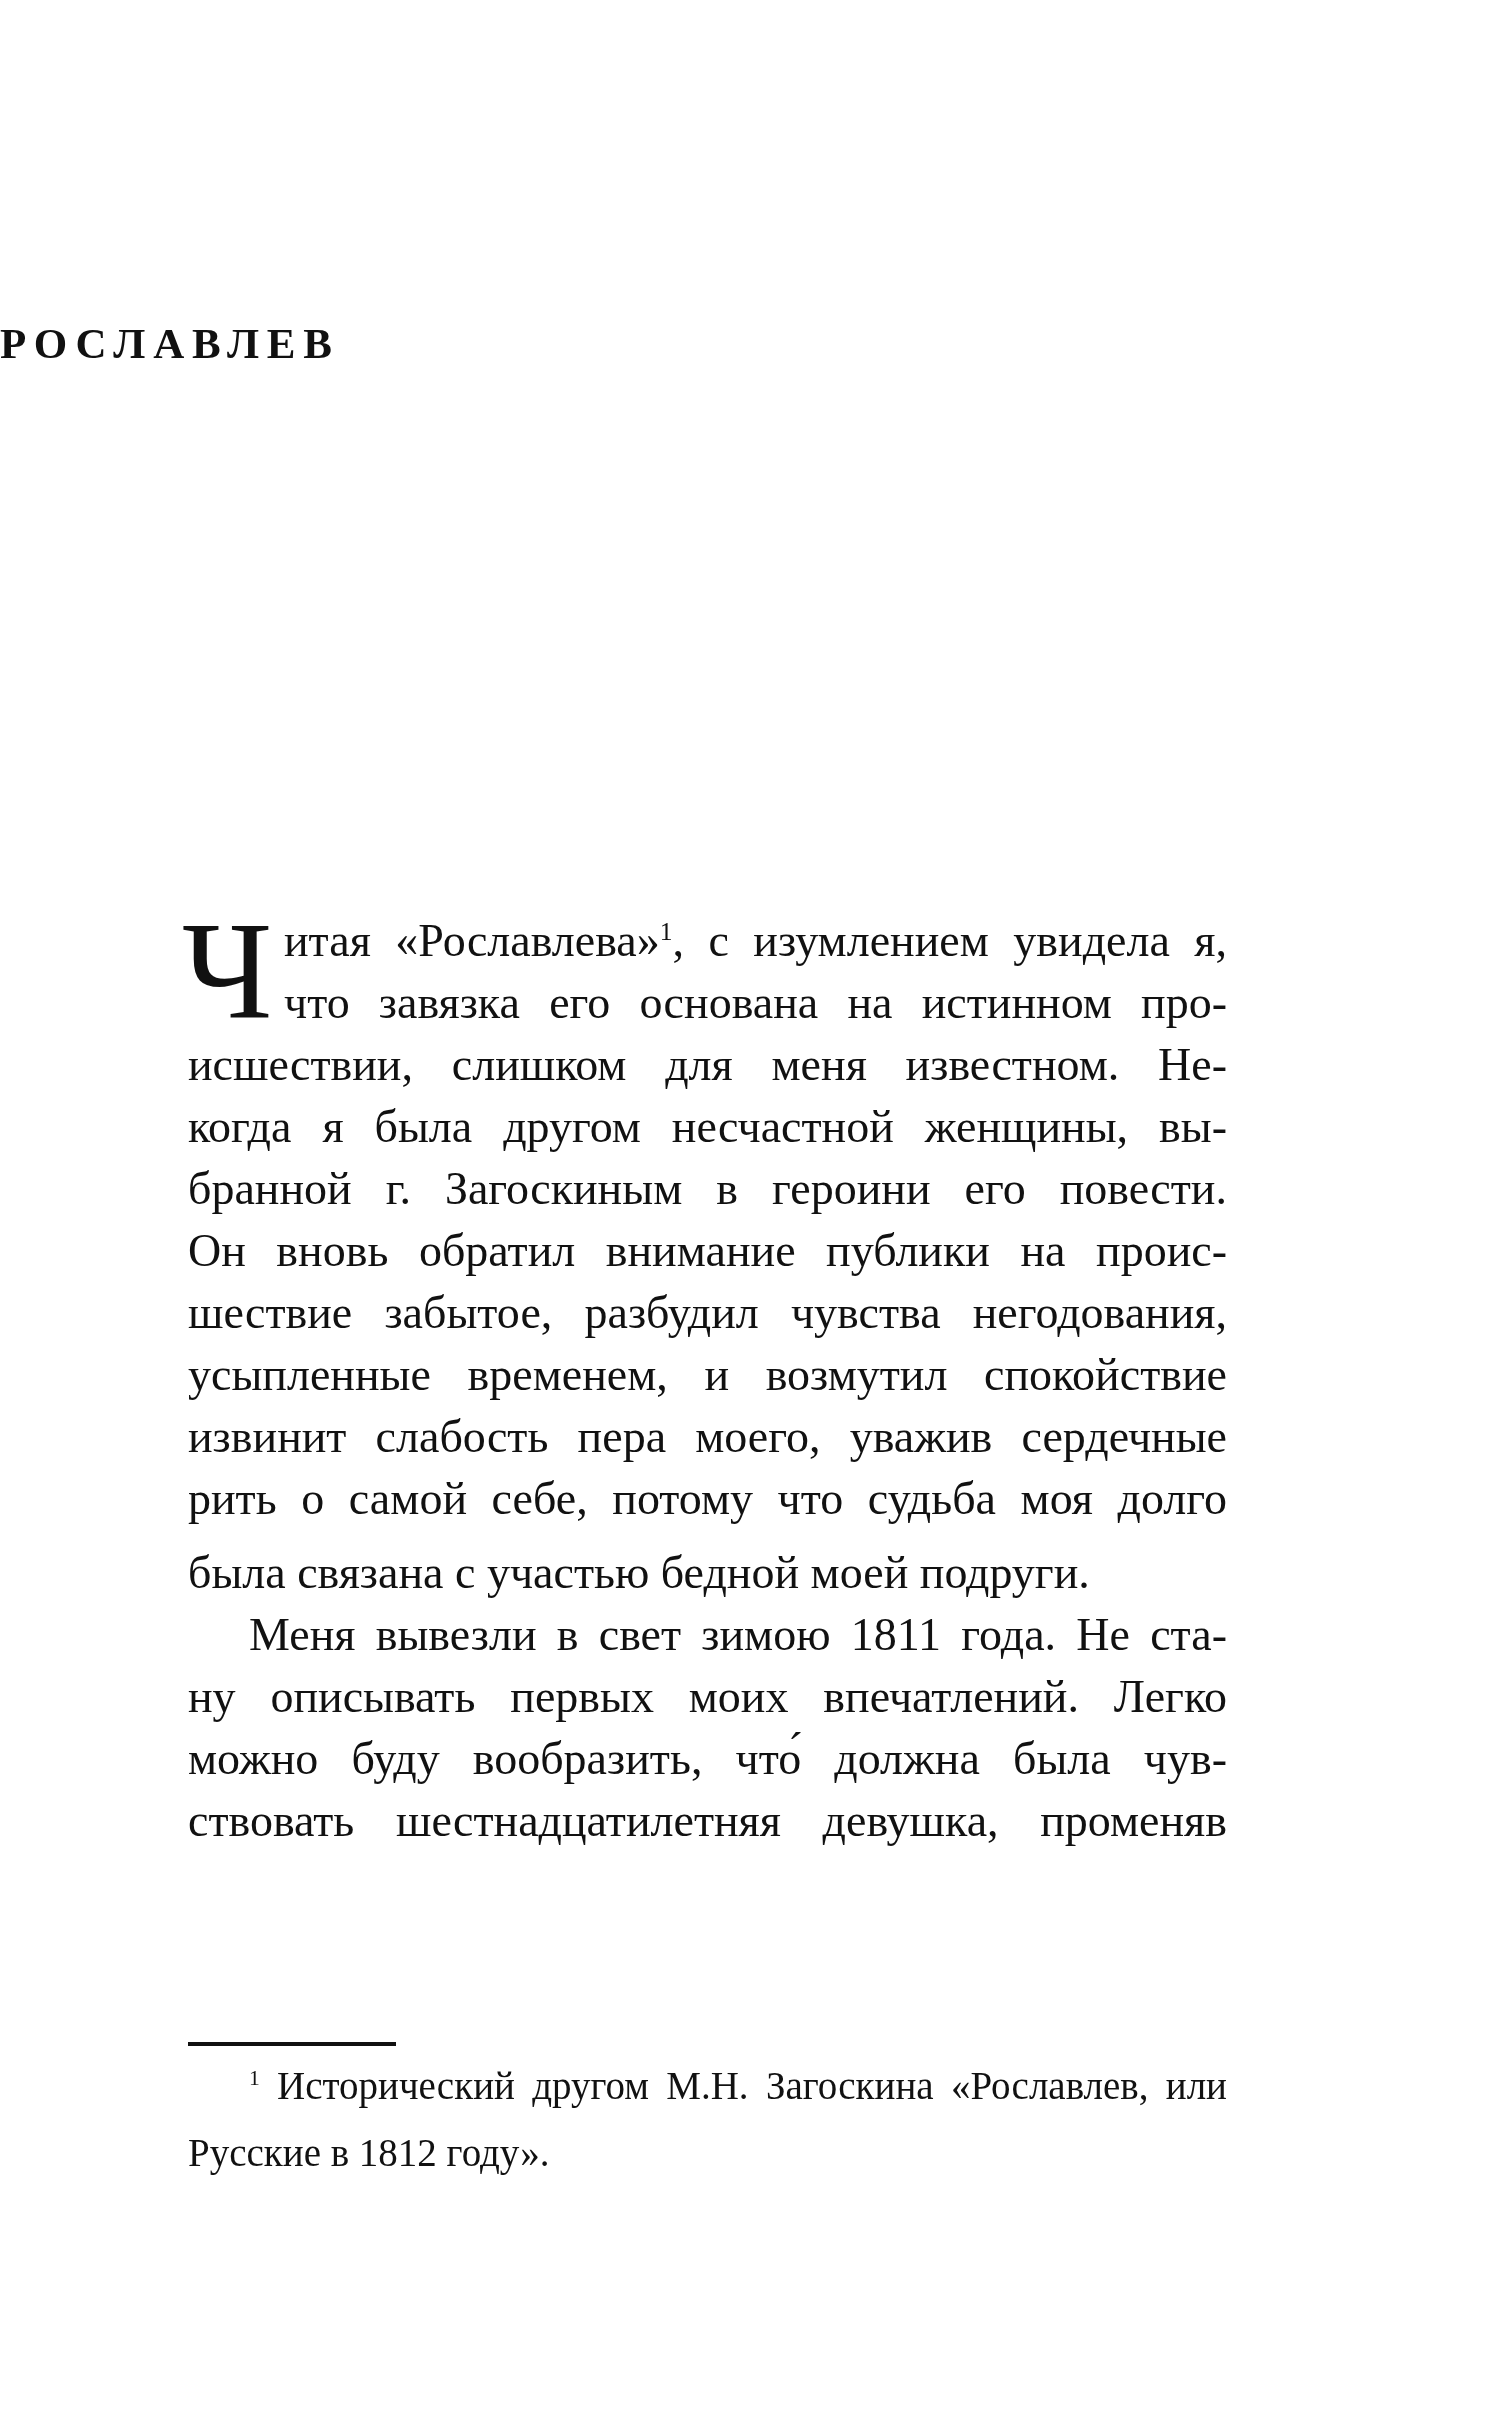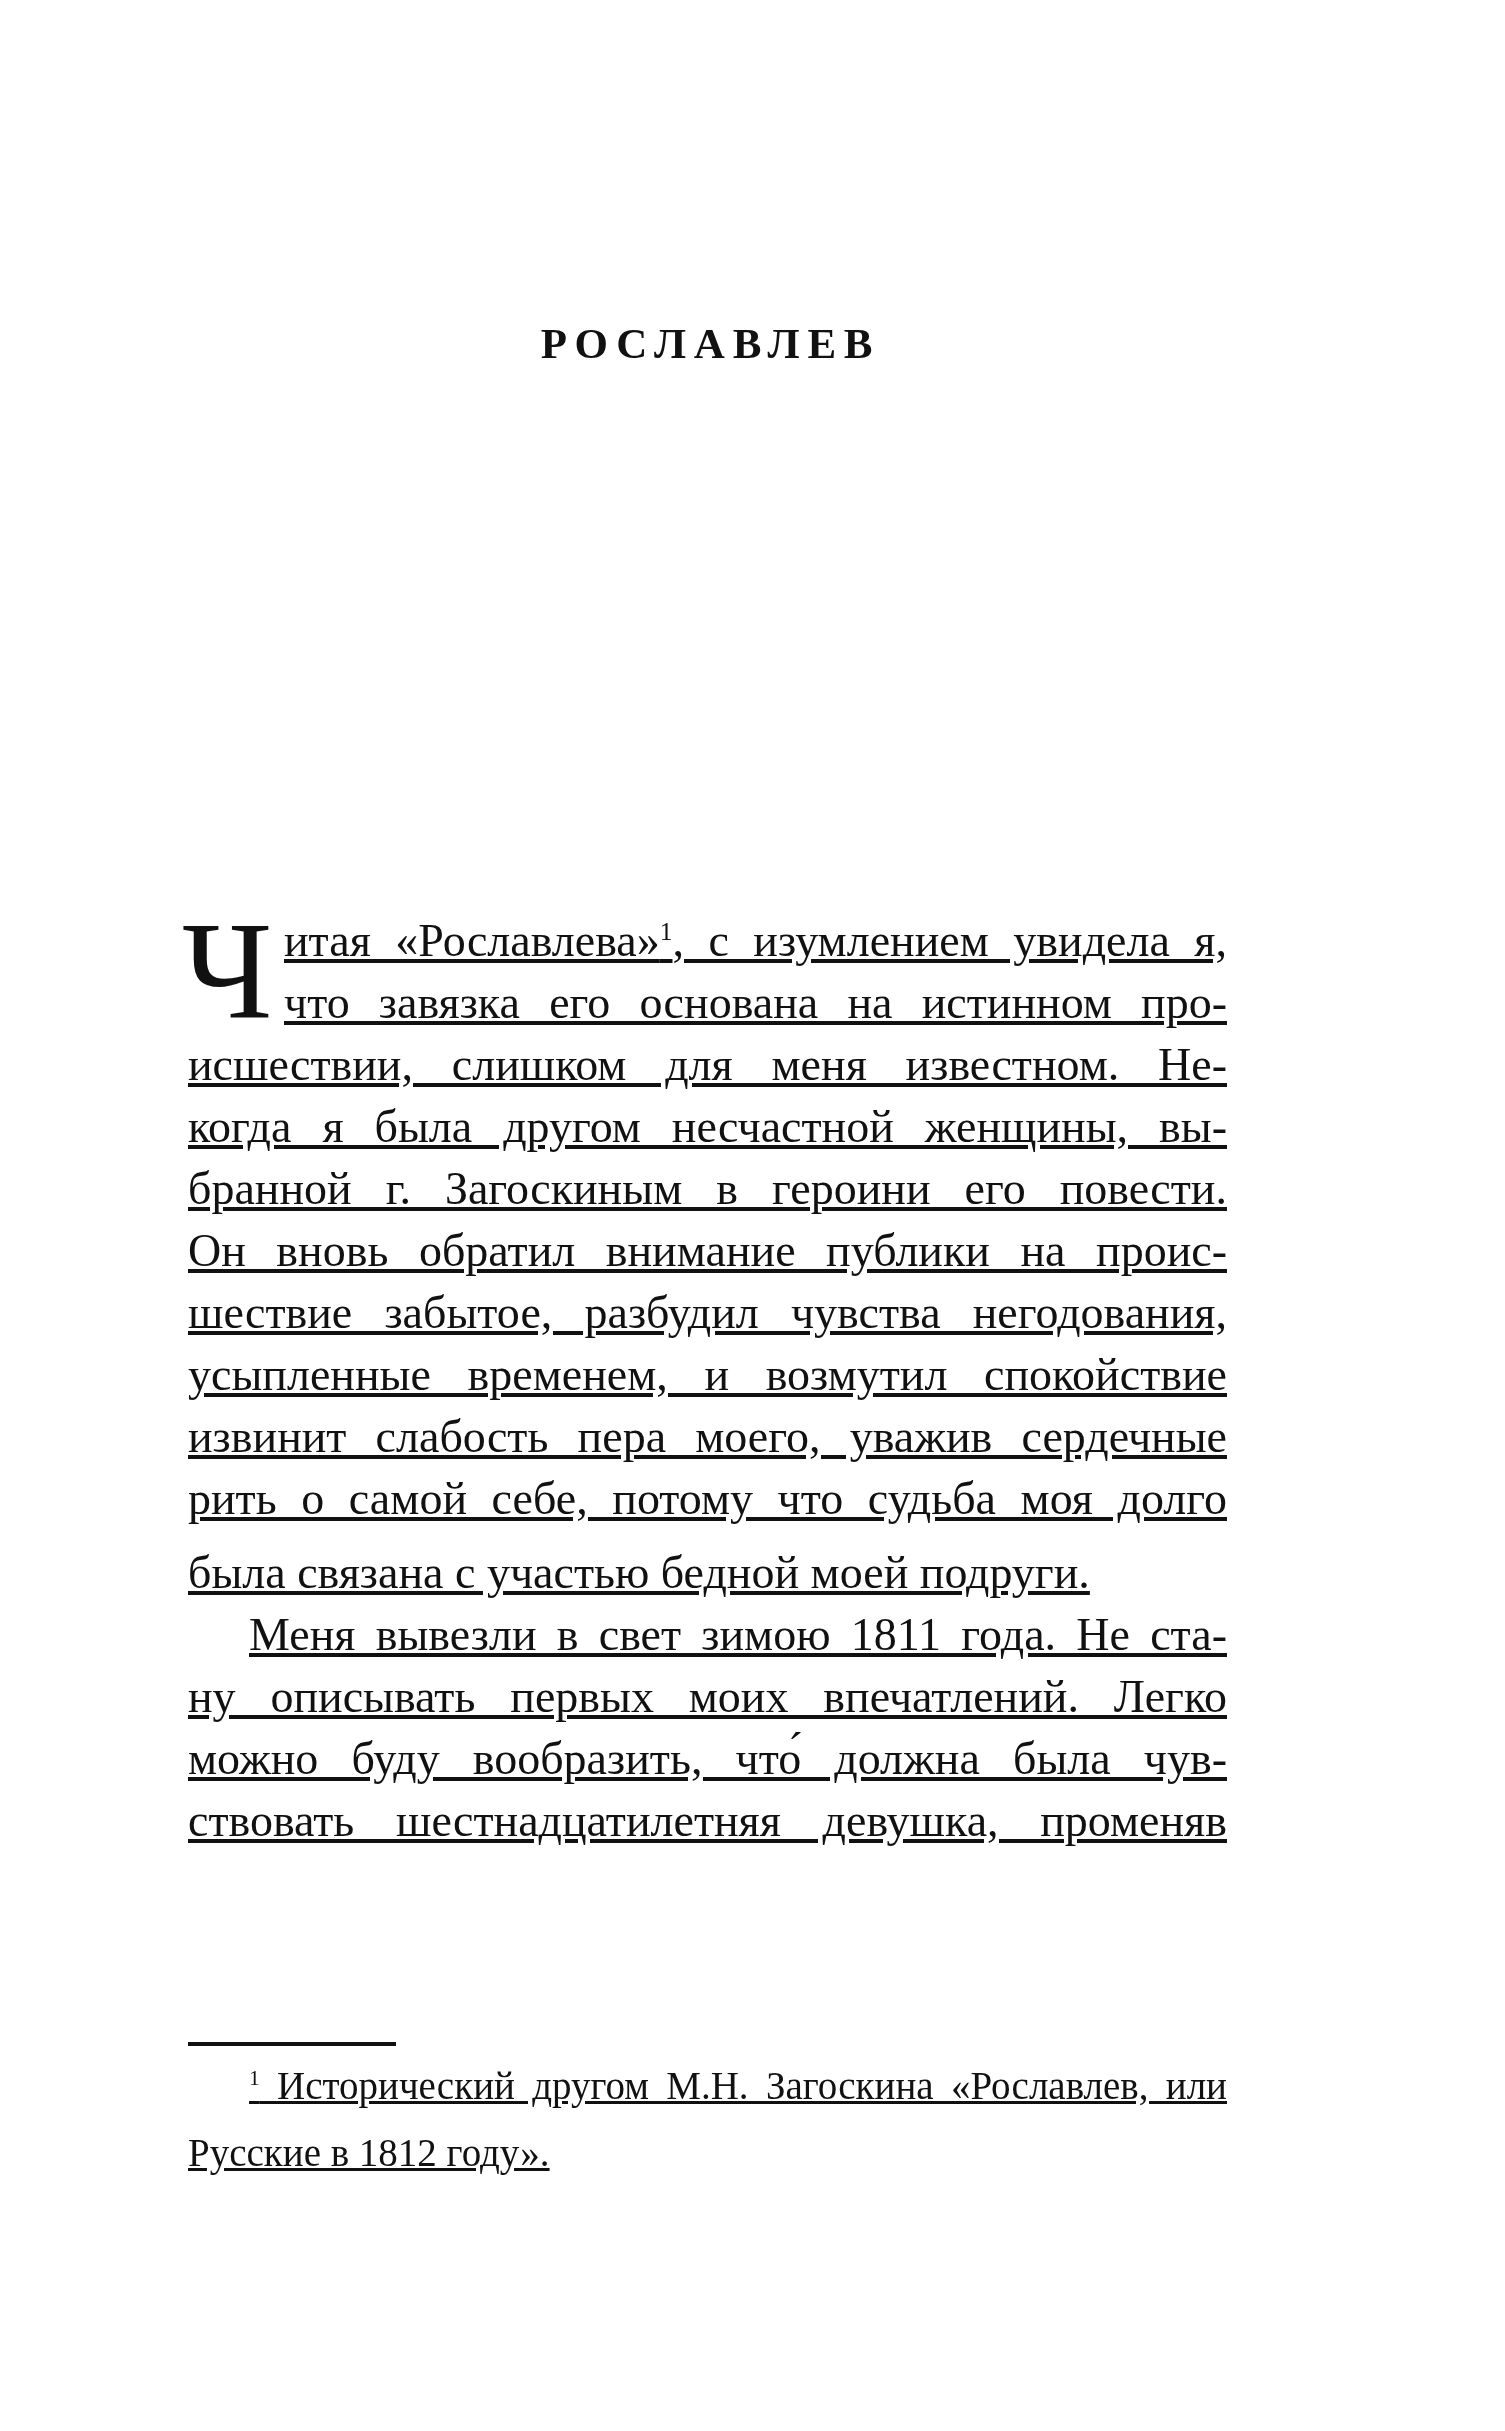--- a/index.html
+++ b/index.html
@@ -1,22 +1,22 @@
 <!DOCTYPE html>
 <html><head>
   <meta charset="utf-8">
   <style>
     html, body { margin: 0; padding: 0; background: #ffffff; }
     body { width: 1506px; height: 2432px; position: relative; overflow: hidden;
            font-family: "Liberation Serif", "DejaVu Serif", serif; color: #111111; }
-    .title { position: absolute; top: 319px; left: 0; width: 1421px; text-align: center;
+    .title { position: absolute; top: 319px; left: 0; width: 1421px; text-align: left;
              font-weight: bold; font-size: 43px; letter-spacing: 7.8px; }
     .body-text { position: absolute; left: 188px; top: 910px; width: 1039px;
                  font-size: 46px; line-height: 62px; }
-    .line { display: block; white-space: nowrap; text-align: justify; text-align-last: justify; height: 62px; text-decoration: underline; }
+    .line { display: block; white-space: nowrap; text-align: justify; text-align-last: justify; height: 62px; }
     .line.last { text-align-last: left; margin-top: 12px; }
     .line.indent { padding-left: 61px; }
     .line.dropcap-line { padding-left: 96px; }
     .dropcap { position: absolute; left: -5.9px; top: 2px; font-size: 139px; line-height: 118px; }
     sup { font-size: 25.5px; line-height: 0; vertical-align: super; }
     .fn-rule { position: absolute; left: 188px; top: 2042px; width: 208px; height: 3.9px; background: #111; }
     .footnote { position: absolute; left: 188px; top: 2058px; width: 1039px; font-size: 39px; line-height: 55px; }
     .footnote .line { height: 55px; }
     .footnote sup { font-size: 21.6px; }
   </style>

